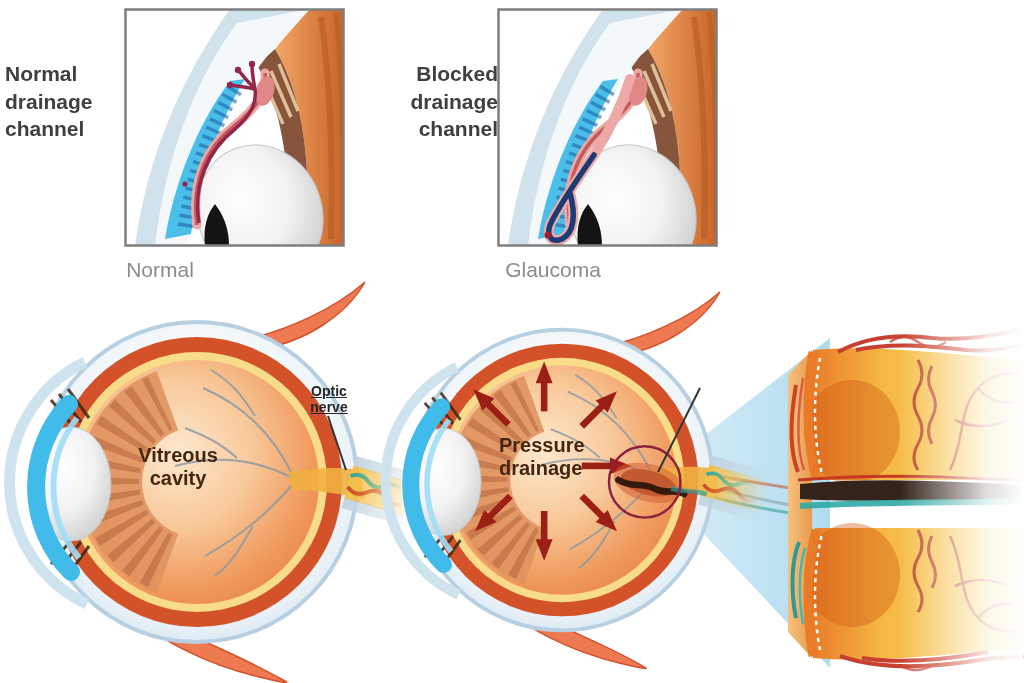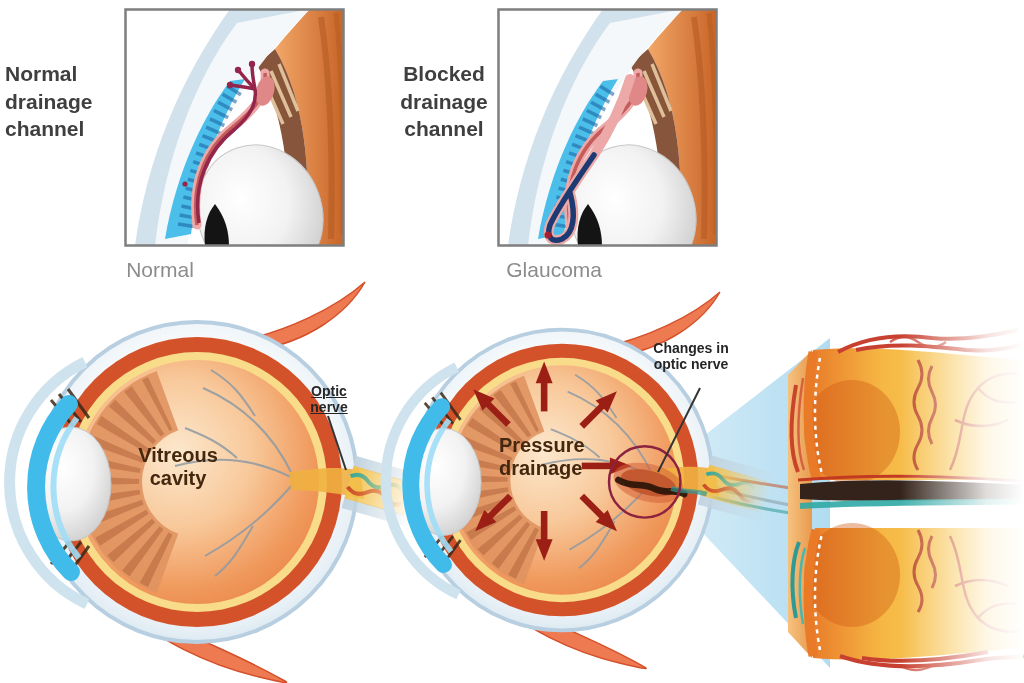--- a/index.html
+++ b/index.html
@@ -298,33 +298,31 @@
     </g>
 
     <line x1="328" y1="416" x2="346" y2="470" stroke="#333333" stroke-width="2"></line>
     <line x1="700" y1="388" x2="658" y2="472" stroke="#333333" stroke-width="2"></line>
   </svg>
 
   <div class="lbl big-label" style="left:5px;top:60px;width:118px;">Normal
 drainage
 channel</div>
 
-  <div class="lbl big-label tc" style="left:390px;top:60px;width:108px;">Blocked
+  <div class="lbl big-label tc" style="left:390px;top:60px;width:108px;text-align:right;">Blocked
 drainage
 channel</div>
 
   <div class="lbl caption tc" style="left:119px;top:258px;width:82px;">Normal</div>
 
-  <div class="lbl caption tc" style="left:484px;top:258px;width:118px;text-align:right;">Glaucoma</div>
+  <div class="lbl caption tc" style="left:494px;top:258px;width:118px;">Glaucoma</div>
 
   <div class="lbl inner-label tc" style="left:118px;top:444px;width:120px;">Vitreous
 cavity</div>
 
   <div class="lbl small-label tc" style="left:296px;top:384px;width:66px;text-decoration:underline;">Optic
 nerve</div>
 
   <div class="lbl inner-label" style="left:499px;top:434px;width:112px;">Pressure
 drainage</div>
 
-  <div class="lbl small-label tc" style="left:640px;top:341px;width:102px;">Changes in
-optic nerve</div>
 
 </div>
 
 </body></html>

